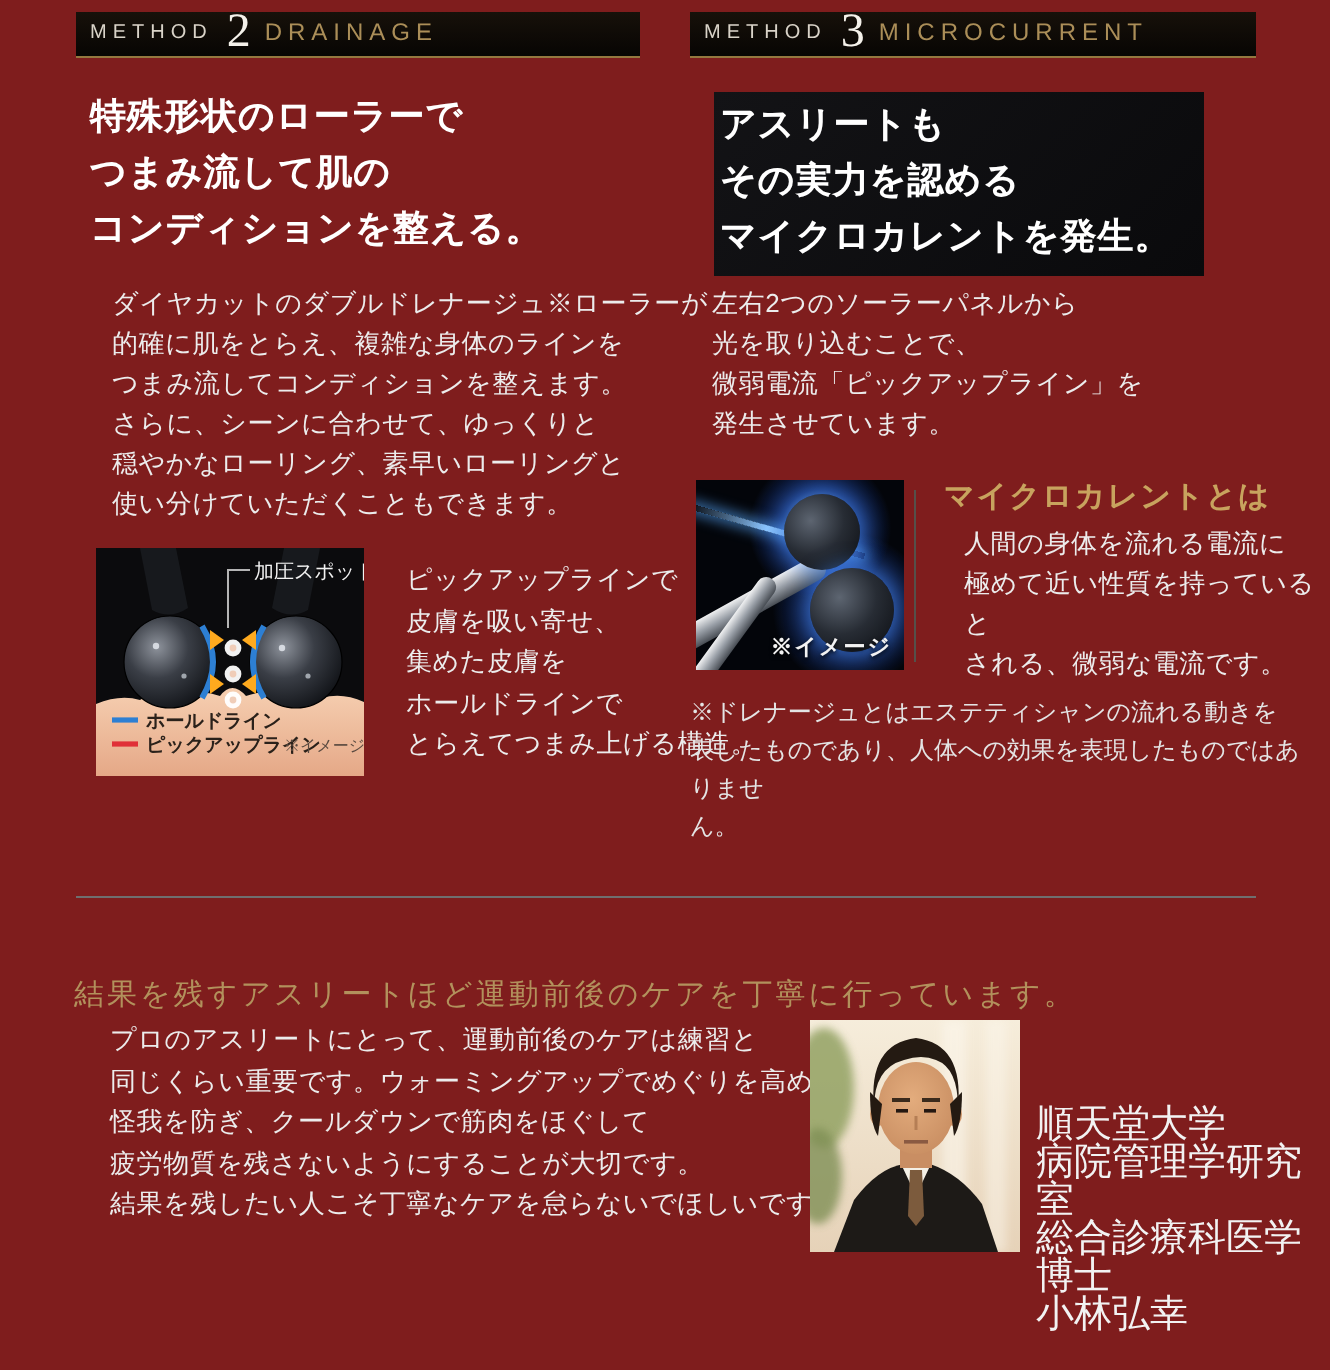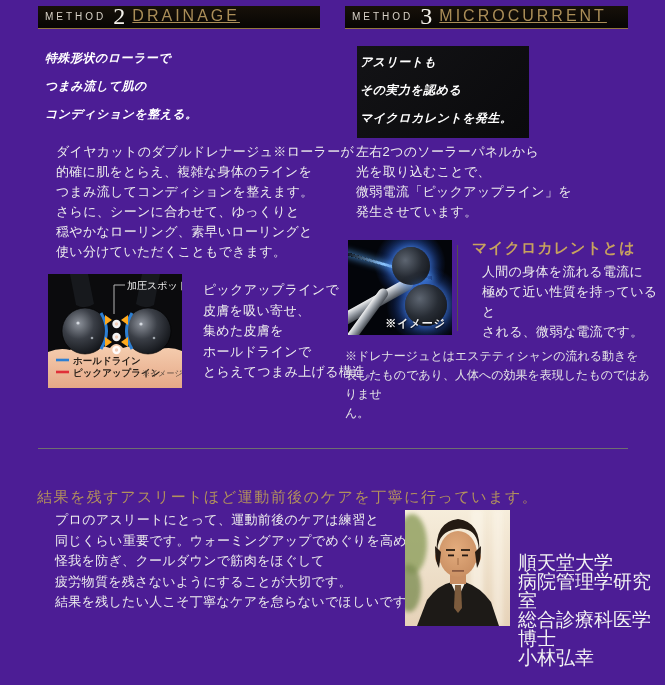--- a/index.html
+++ b/index.html
@@ -1,30 +1,30 @@
 <!DOCTYPE html>
 <html><head>
 <meta charset="utf-8">
 <style>
   html,body{margin:0;padding:0;background:#000;}
-  #page{position:relative;width:665px;height:685px;background:#4c1d95;overflow:hidden;
+  #page{position:relative;width:665px;height:685px;background:#7f1d1d;overflow:hidden;
         font-family:"Liberation Sans",sans-serif;color:#ececec;}
 
   
   .method-header{position:absolute;top:6px;height:23px;display:flex;align-items:center;
         padding:2px 0 4px 7px;border-bottom:1px solid #94783f;
         background:linear-gradient(180deg,#17110a 0%,#070503 100%);box-sizing:border-box;}
   .method-eyebrow{font-size:10px;letter-spacing:3px;color:#d9d3c8;}
   .method-number{font-family:"Liberation Serif",serif;font-size:24px;color:#f4f1ea;
         margin:0 7px 0 7px;line-height:1;}
-  .method-name{font-size:16px;letter-spacing:3px;color:#ab8e58;text-decoration:underline;}
+  .method-name{font-size:12px;letter-spacing:3px;color:#ab8e58;}
 
   
   .jp-heading{position:absolute;font-family:"Liberation Serif",serif;font-weight:bold;
-        font-size:12px;line-height:28px;color:#fff;white-space:pre-line;letter-spacing:0.5px;font-style:italic;}
+        font-size:18px;line-height:28px;color:#fff;white-space:pre-line;letter-spacing:0.5px;}
   .heading-box{background:linear-gradient(135deg,#131316 0%,#0a0a0c 100%);
         padding:2px 16px 6px 3px;}
 
   
   .body-text{position:absolute;font-size:13px;line-height:20px;color:#ececec;
         white-space:pre-line;letter-spacing:0.3px;margin-left:10px;}
 
   
   .diagram{position:absolute;left:48px;top:274px;width:134px;height:114px;}
 

